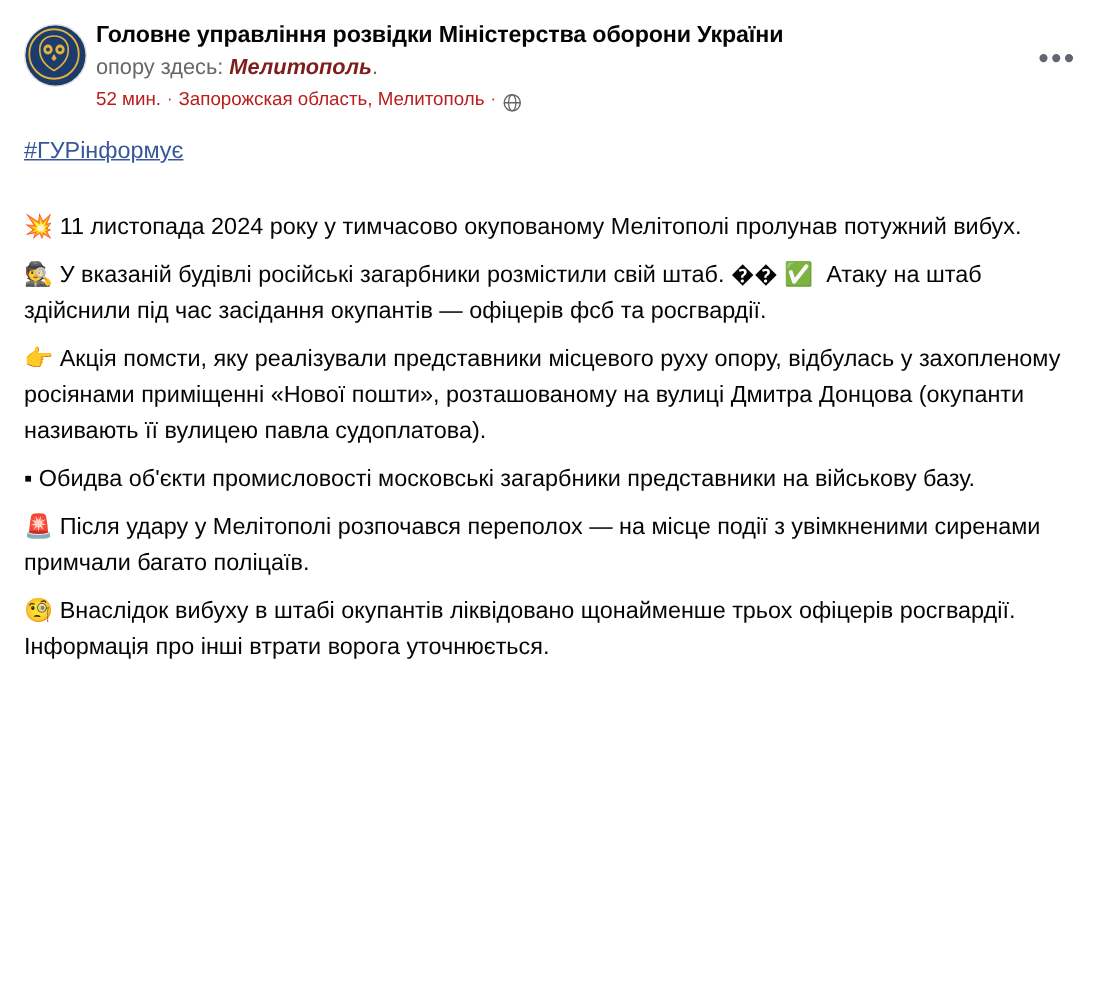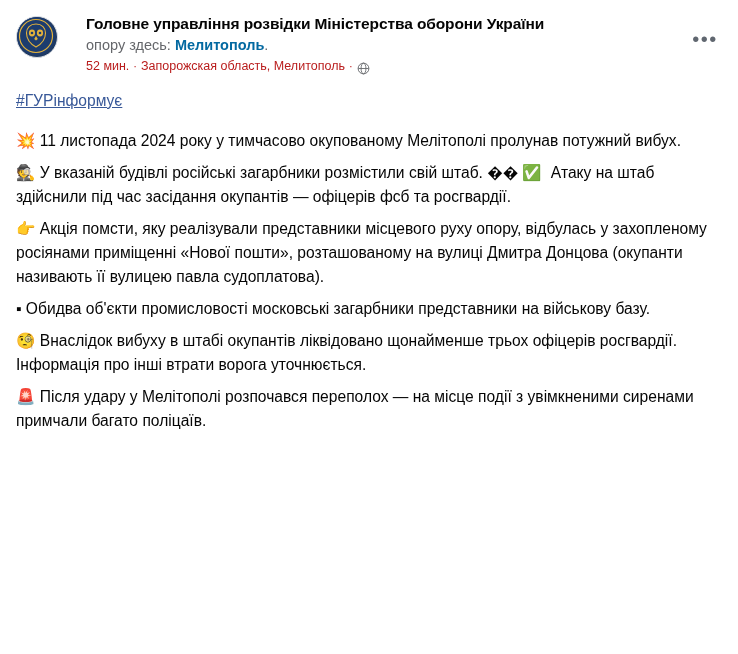--- a/index.html
+++ b/index.html
@@ -34,40 +34,41 @@
     flex: 0 0 40px;
     margin-top: 2px;
     position: relative;
     overflow: hidden;
     border: 1px solid #dcdfe3;
   }
   .avatar svg {
     display: block;
   }
   .header-text {
-    margin-left: 28px;
+    margin-left: 6px;
     flex: 1 1 auto;
     min-width: 0;
   }
   .page-name {
     font-size: 15.5px;
     font-weight: bold;
     line-height: 20px;
     color: #050505;
     letter-spacing: -0.1px;
   }
   .subline {
     font-size: 14.5px;
     line-height: 19px;
     color: #65676b;
     margin-top: 2px;
   }
   .subline .place {
-    color: #0369a1;
+    color: #7f1d1d;
     font-weight: bold;
+    font-style: italic;
   }
   .meta {
     font-size: 12.5px;
     line-height: 17px;
     color: #b91c1c;
     margin-top: 3px;
     display: flex;
     align-items: center;
     gap: 4px;
   }
@@ -108,21 +109,21 @@
     color: #385898;
     text-decoration: underline;
     cursor: pointer;
     font-size: 15.6px;
   }
   .para {
     margin: 0 0 8px 0;
     white-space: pre-wrap;
   }
   .para:first-child {
-    margin-bottom: 16px;
+    margin-bottom: 27px;
   }
   .emoji {
     font-size: 15.6px;
   }
 </style>
 </head>
 <body>
 
 <div class="post">
 
@@ -170,17 +171,17 @@
 
     <p class="para"><span class="emoji">💥</span><span> 11 листопада 2024 року у тимчасово окупованому Мелітополі пролунав потужний вибух.</span></p>
 
     <p class="para"><span class="emoji">🕵</span><span> У вказаній будівлі російські загарбники розмістили свій штаб. �� ✅  Атаку на штаб здійснили під час засідання окупантів — офіцерів фсб та росгвардії.</span></p>
 
     <p class="para"><span class="emoji">👉</span><span> Акція помсти, яку реалізували представники місцевого руху опору, відбулась у захопленому росіянами приміщенні «Нової пошти», розташованому на вулиці Дмитра Донцова (окупанти називають її вулицею павла судоплатова).</span></p>
 
 
     <p class="para"><span class="emoji">▪</span><span> Обидва об'єкти промисловості московські загарбники представники на військову базу.</span></p>
 
+    <p class="para"><span class="emoji">🚨</span><span> Після удару у Мелітополі розпочався переполох — на місце події з увімкненими сиренами примчали багато поліцаїв.</span></p>
+
     <p class="para"><span class="emoji">🧐</span><span> Внаслідок вибуху в штабі окупантів ліквідовано щонайменше трьох офіцерів росгвардії. Інформація про інші втрати ворога уточнюється.</span></p>
-
-    <p class="para"><span class="emoji">🚨</span><span> Після удару у Мелітополі розпочався переполох — на місце події з увімкненими сиренами примчали багато поліцаїв.</span></p>
   </div>
 </div>
 
 </body></html>

